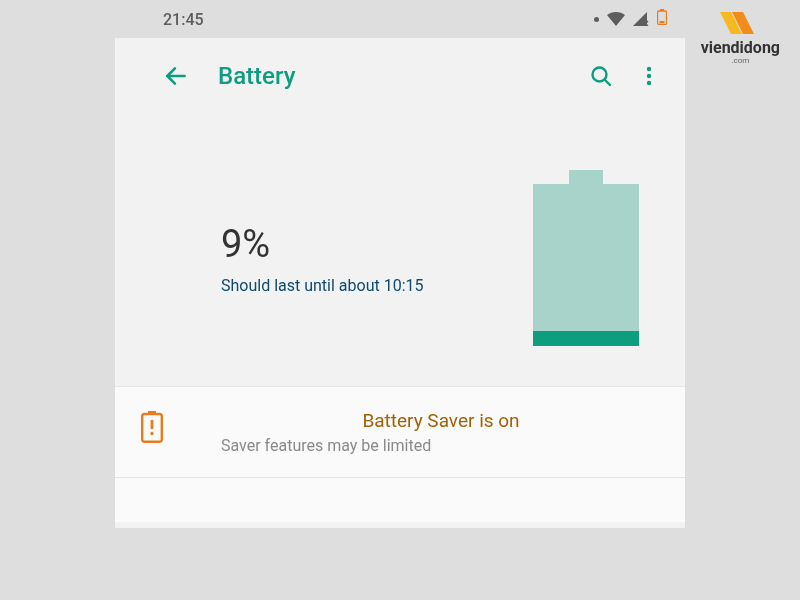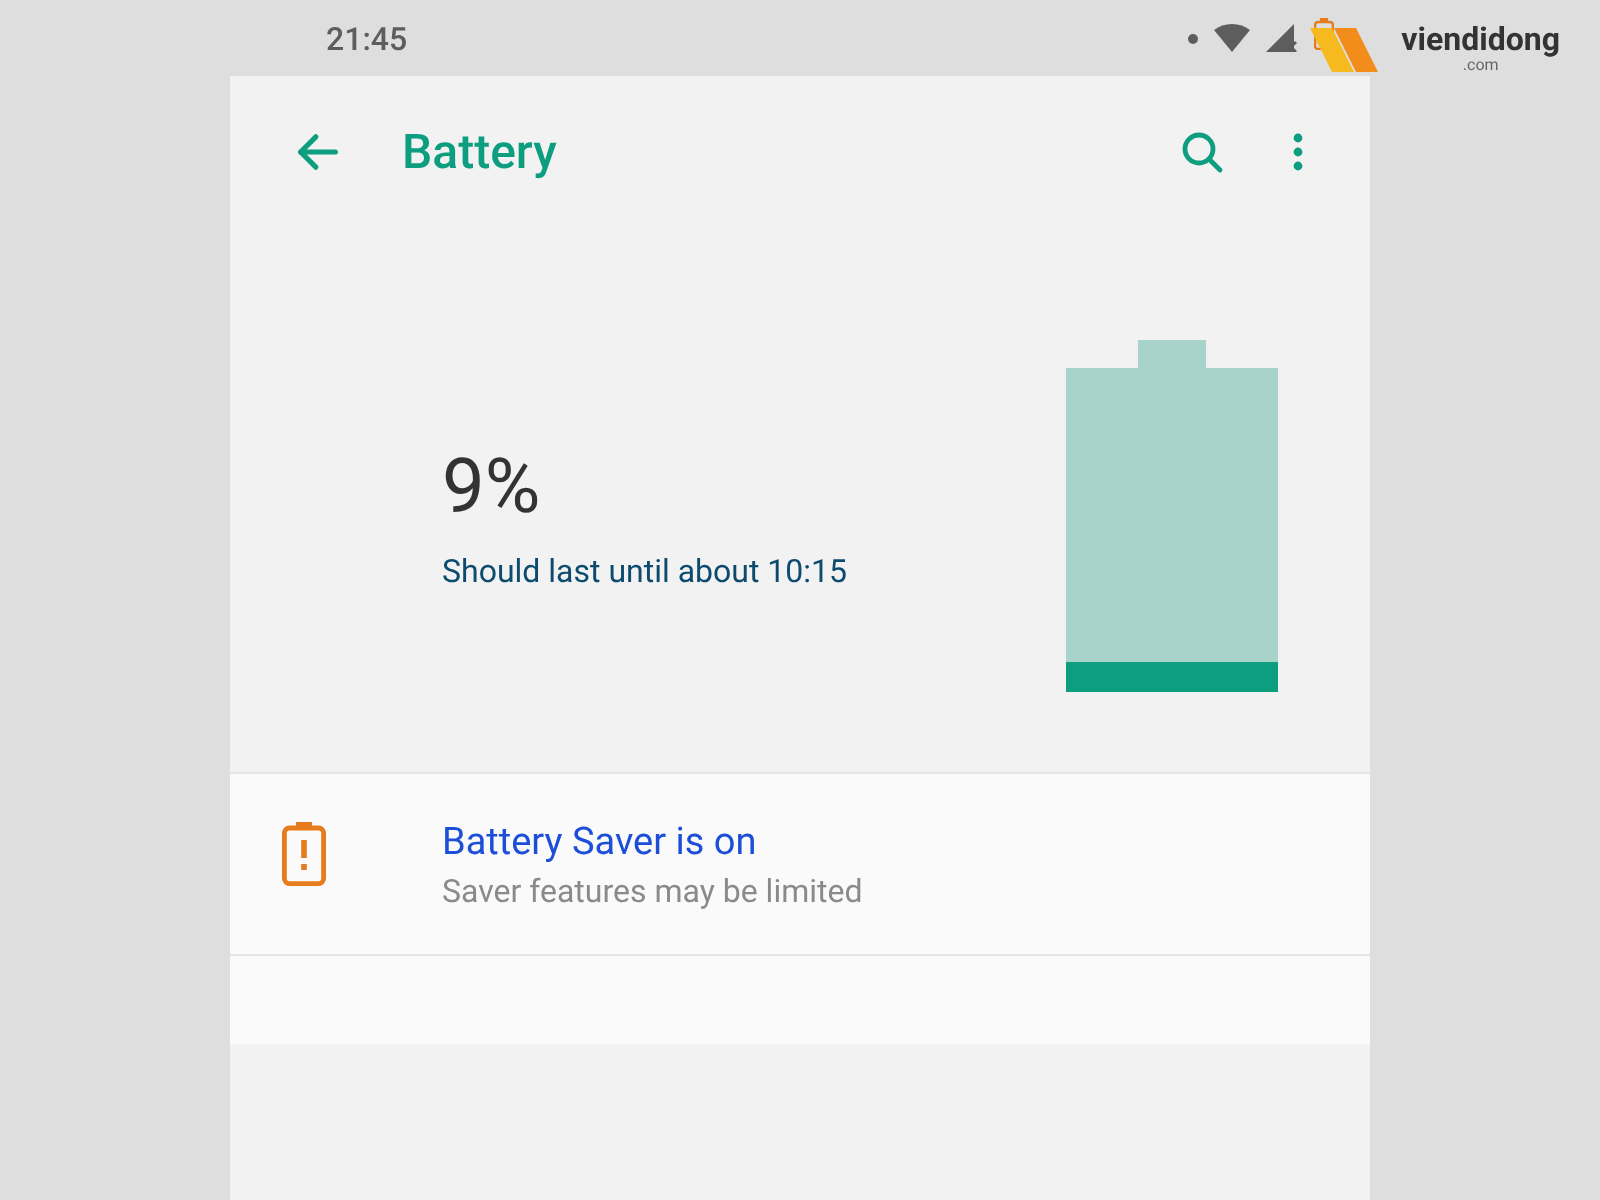--- a/index.html
+++ b/index.html
@@ -9,21 +9,21 @@
       width: 800px;
       height: 600px;
       overflow: hidden;
       position: relative;
     }
     .phone-frame {
       position: absolute;
       left: 115px;
       top: 0;
       width: 570px;
-      height: 600px;
+      height: 528px;
       background: #f2f2f2;
       display: flex;
       flex-direction: column;
     }
     .status-bar {
       height: 38px;
       background: #dedede;
       display: flex;
       align-items: center;
       justify-content: space-between;
@@ -44,20 +44,21 @@
       border-radius: 50%;
     }
     .wifi-icon svg { display: block; }
     .cell-icon { display: flex; align-items: flex-end; }
     .hdr-bar {
       height: 76px;
       display: flex;
       align-items: center;
       padding: 0 12px 0 24px;
       background: #f2f2f2;
+      margin-left: 17px;
     }
     .back-arrow {
       width: 40px;
       height: 40px;
       display: flex;
       align-items: center;
       justify-content: center;
       cursor: pointer;
     }
     .app-title {
@@ -139,37 +140,39 @@
       justify-content: flex-start;
       padding-top: 2px;
       padding-left: 2px;
     }
     .list-content {
       flex: 1;
       padding-left: 24px;
     }
     .list-title {
       font-size: 19px;
-      color: #1d4ed8;
+      color: #a16207;
       margin-bottom: 4px;
+      text-align: center;
     }
     .list-subtitle {
       font-size: 16px;
       color: #8a8a8a;
     }
     .no-icon .list-content {
       padding-left: 82px;
     }
     .watermark {
       position: absolute;
       top: 12px;
       right: 20px;
       display: flex;
       align-items: center;
       gap: 6px;
+      flex-direction: column;
     }
     .watermark-logo {
       display: flex;
     }
     .watermark-text {
       font-size: 16px;
       font-weight: 700;
       color: #333;
       line-height: 1;
     }

